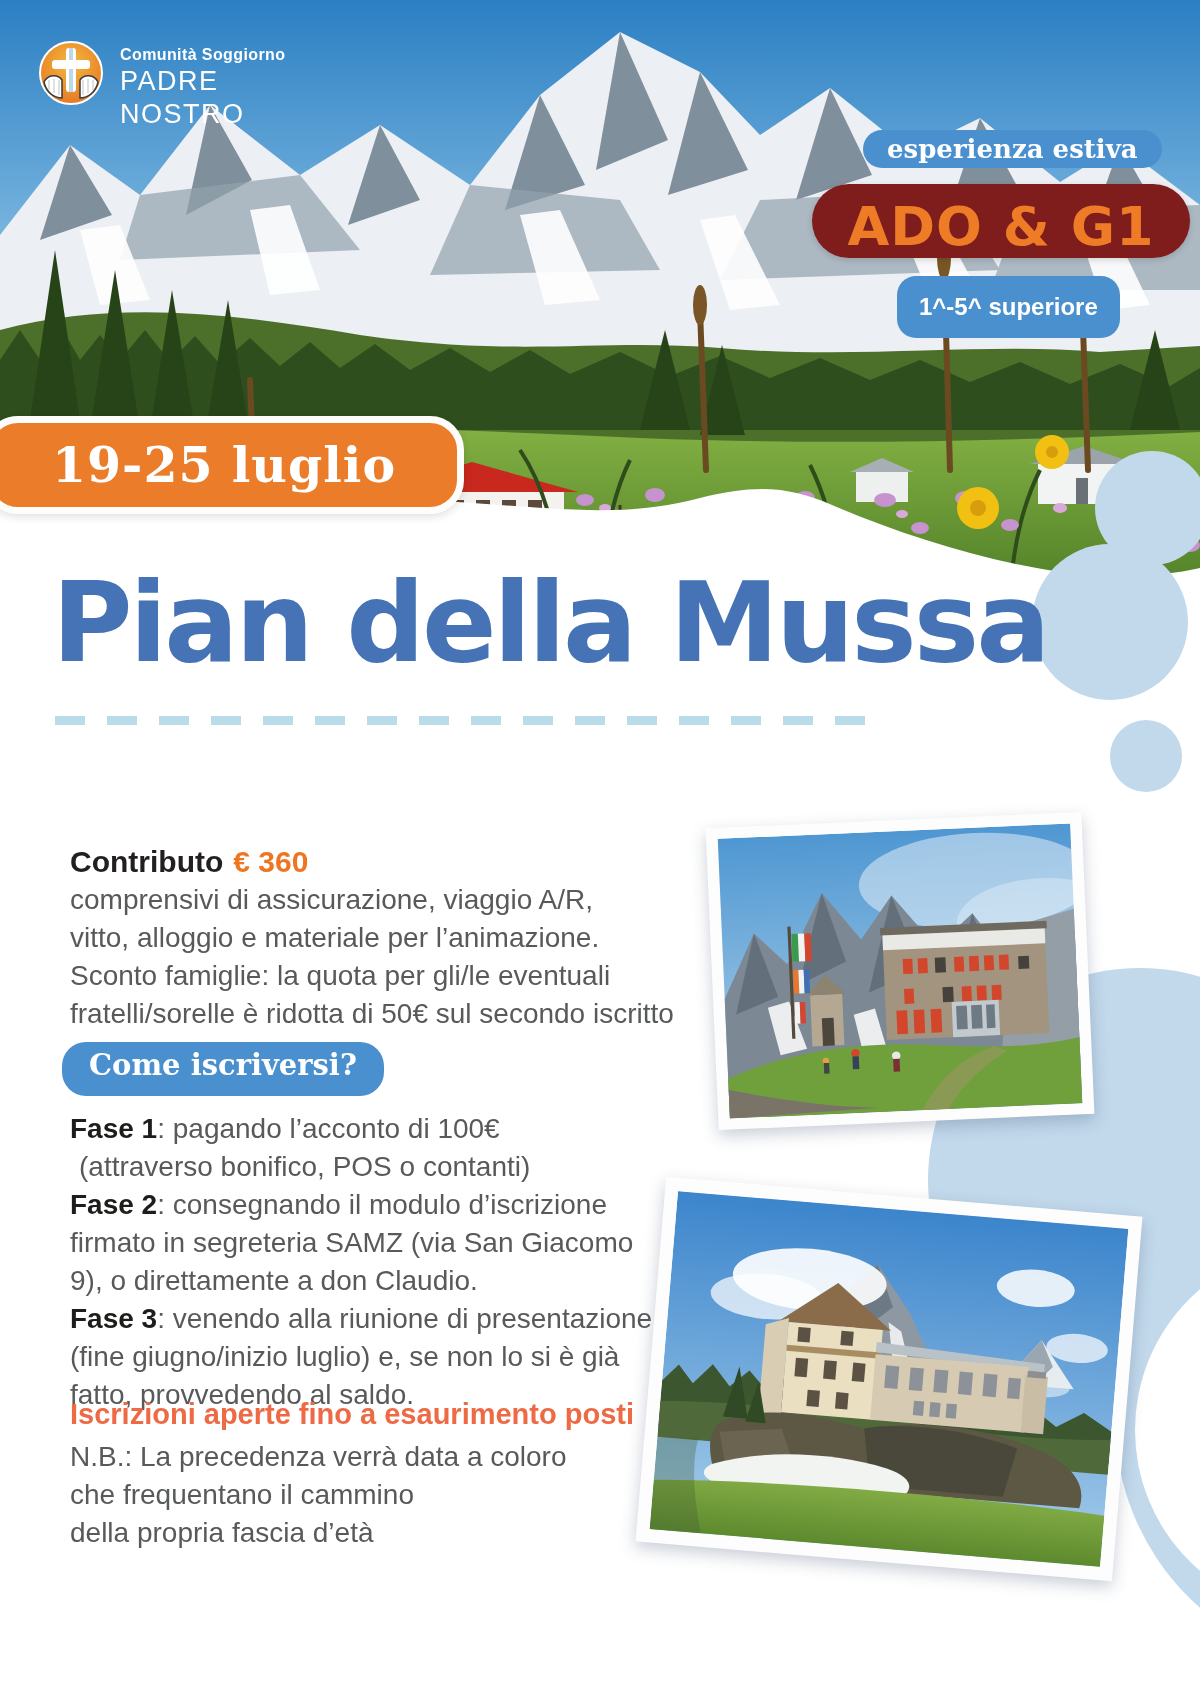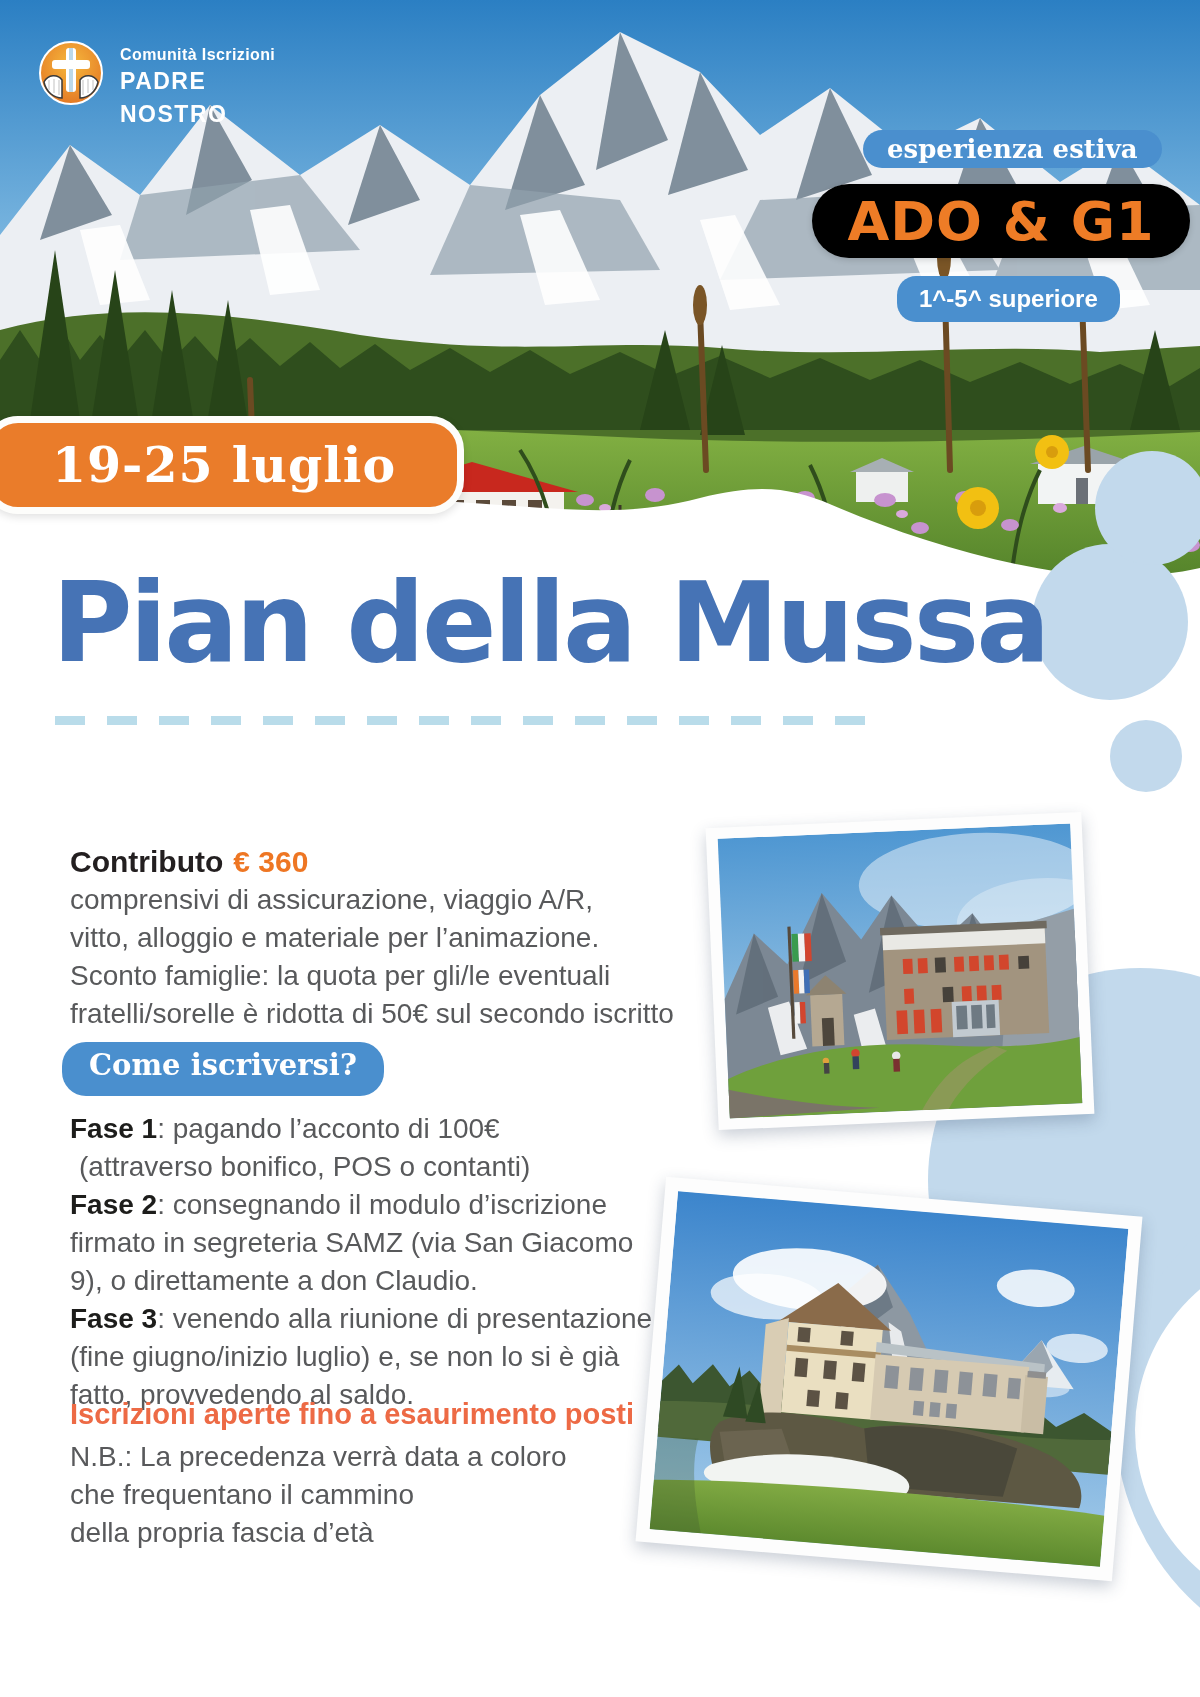--- a/index.html
+++ b/index.html
@@ -9,30 +9,30 @@
 
   
   .hero{left:0;top:0;width:1200px;height:600px;z-index:1;}
   .hero svg{display:block;}
   .hero-wave{left:0;top:450px;width:1200px;height:150px;z-index:2;}
 
   
   .logo{left:38px;top:40px;z-index:6;display:flex;align-items:flex-start;}
   .logo-text{margin-left:16px;color:#ffffff;}
   .logo-small{font-size:16px;font-weight:bold;letter-spacing:.4px;margin-top:6px;}
-  .logo-big{font-size:23px;font-weight:bold;letter-spacing:1.5px;line-height:31px;margin-top:2px;}
+  .logo-big{font-size:27px;font-weight:normal;letter-spacing:1.5px;line-height:31px;margin-top:2px;}
 
   
   .pill{border-radius:20px;color:#fff;background:#4a8fce;text-align:center;z-index:6;}
   .badge-esperienza{left:863px;top:130px;height:38px;line-height:38px;padding:0 24px;
       font-family:"DejaVu Serif",serif;font-weight:bold;font-size:26px;border-radius:19px;}
-  .badge-ado{left:812px;top:184px;width:378px;height:74px;background:#000000;border-radius:37px;
-      z-index:6;display:flex;align-items:center;justify-content:center;box-shadow:0 2px 6px rgba(0,0,0,.15);}
+  .badge-ado{left:812px;top:184px;width:378px;height:74px;background:#7f1d1d;border-radius:37px;
+      z-index:6;display:flex;align-items:flex-end;justify-content:center;box-shadow:0 2px 6px rgba(0,0,0,.15);}
   .badge-ado span{font-family:"DejaVu Sans",sans-serif;font-weight:bold;font-size:54px;color:#ee7c26;letter-spacing:1px;}
-  .badge-grade{left:897px;top:276px;height:38px;line-height:38px;padding:4px 22px;font-weight:bold;
+  .badge-grade{left:897px;top:276px;height:38px;line-height:38px;padding:12px 22px;font-weight:bold;
       font-size:24px;border-radius:19px;}
   .badge-dates{left:-16px;top:416px;width:466px;height:84px;background:#ea7c2a;border:7px solid #fdfdfb;
       border-radius:34px;z-index:6;display:flex;align-items:center;justify-content:center;
       box-shadow:0 3px 8px rgba(0,0,0,.12);}
   .badge-dates span{font-family:"DejaVu Serif",serif;font-weight:bold;font-size:49px;color:#fff;letter-spacing:1px;}
 
   
   .circle{border-radius:50%;background:#c2d9ec;}
   .c-hero{left:1095px;top:451px;width:114px;height:114px;z-index:3;}
   .c1{left:1032px;top:544px;width:156px;height:156px;z-index:2;}
@@ -249,21 +249,21 @@
       <g stroke="#cccccc" stroke-width="1.2">
         <line x1="11" y1="40" x2="11" y2="50"></line>
           <line x1="16" y1="39" x2="16" y2="53"></line>
           <line x1="21" y1="40" x2="21" y2="55"></line>
         <line x1="55" y1="40" x2="55" y2="50"></line>
           <line x1="50" y1="39" x2="50" y2="53"></line>
           <line x1="45" y1="40" x2="45" y2="55"></line>
       </g>
     </svg>
     <div class="logo-text">
-      <div class="logo-small">Comunità Iscrizioni</div>
+      <div class="logo-small">Comunità Soggiorno</div>
       <div class="logo-big">PADRE</div>
       <div class="logo-big">NOSTRO</div>
     </div>
   </div>
 
   <div class="abs pill badge-esperienza">esperienza estiva</div>
   <div class="abs badge-ado">
     <span>ADO &amp; G1</span>
   </div>
   <div class="abs pill badge-grade">1^-5^ superiore</div>

